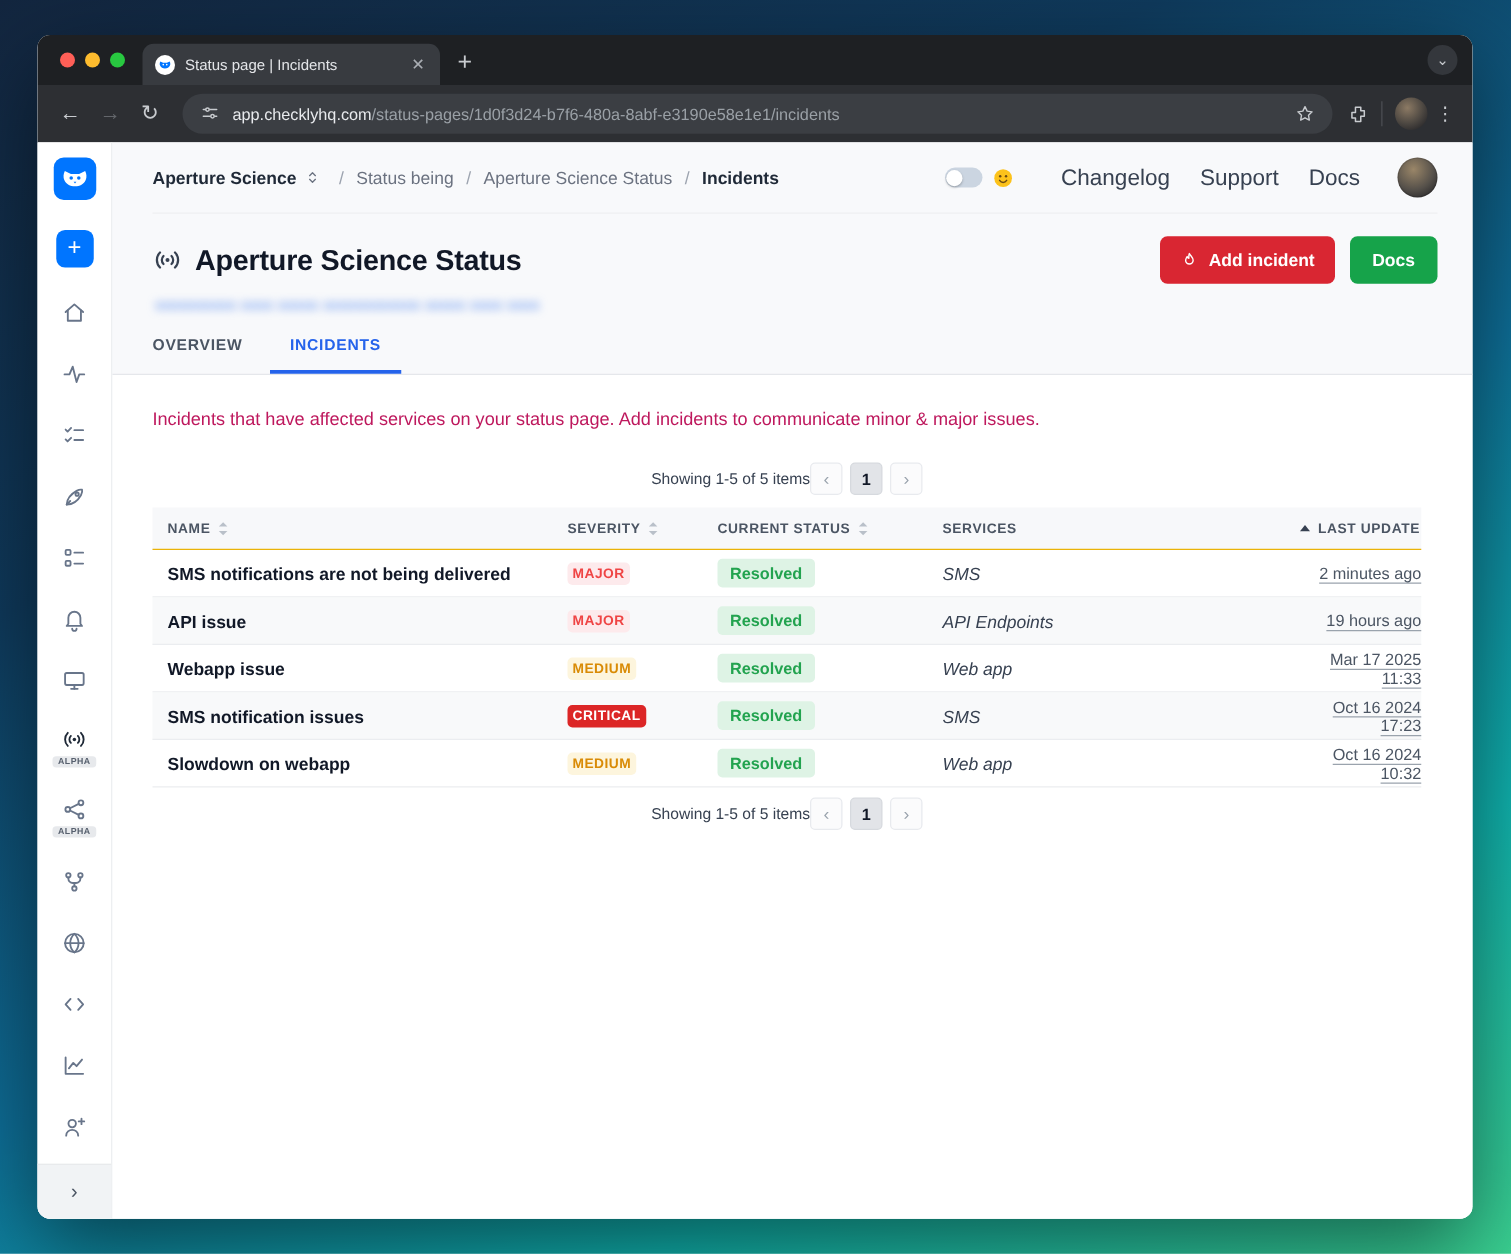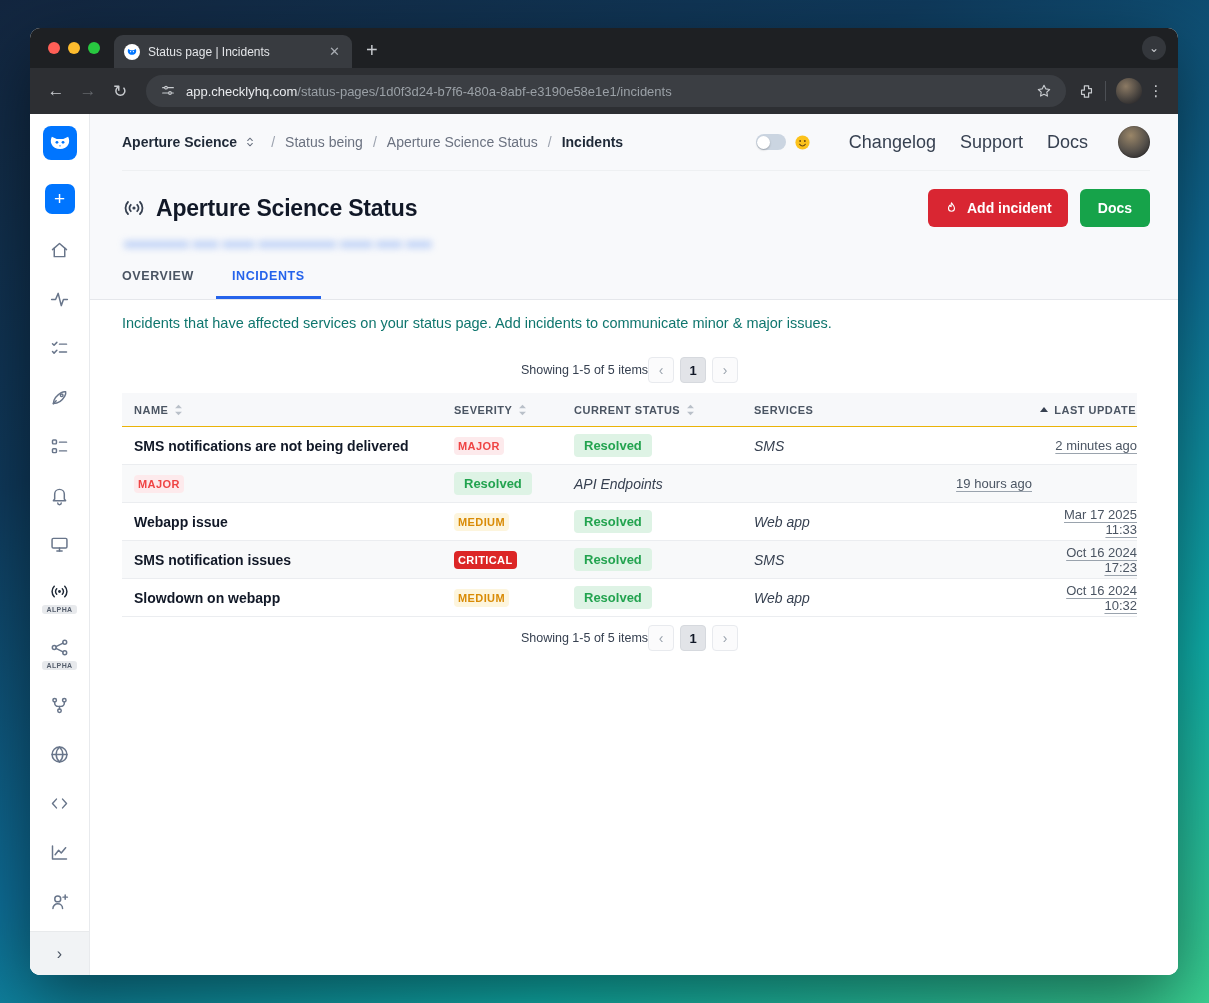--- a/index.html
+++ b/index.html
@@ -98,21 +98,21 @@
   .btn svg { width: 15px; height: 15px; stroke: #fff; fill: none; stroke-width: 1.8; stroke-linecap: round; stroke-linejoin: round; }
 
   .blurred-link { margin: 9px 0 0 2px; font-size: 13px; color: #5b8def; filter: blur(3.5px); user-select: none;
     max-width: 350px; white-space: nowrap; overflow: hidden; }
 
   .tabs-row { display: flex; gap: 6px; margin: 12px 0 0 -16px; }
   .tab-item { font-size: 12.5px; font-weight: 700; letter-spacing: .6px; color: #4b5563; padding: 6px 16px 13px; border-bottom: 3px solid transparent; }
   .tab-item.active { color: #2563eb; border-bottom-color: #2563eb; }
 
   .content { flex: 1; background: #fff; padding: 0 41px 24px 32px; min-height: 0; overflow: hidden; display: flex; flex-direction: column; }
-  .description { margin-top: 15px; font-size: 14.5px; color: #0f766e; }
+  .description { margin-top: 28px; font-size: 14.5px; color: #be185d; }
 
   .list-controls { display: flex; justify-content: center; align-items: center; margin: 26px 0 10px; }
   .list-controls.bottom { margin: 8px 0 0; }
   .showing { font-size: 12.5px; color: #374151; }
   .pagination { display: flex; gap: 6px; align-items: center; }
   .pg-btn { width: 26px; height: 26px; border-radius: 4px; background: #fbfbfc; border: 1px solid #e8eaee;
     display: grid; place-items: center; color: #9aa3ad; font-size: 14px; line-height: 1; }
   .pg-current { width: 26px; height: 26px; border-radius: 4px; background: #e2e4e8; border: 1px solid #d6d9de;
     display: grid; place-items: center; color: #111827; font-size: 13px; font-weight: 700; }
 
@@ -435,20 +435,21 @@
           <div data-interactable="false">
   <div class="trow" data-interactable="true">
     <div class="cell name" data-interactable="false">SMS notifications are not being delivered</div>
     <div class="cell" data-interactable="false"><span class="sev sev-major" data-interactable="false">MAJOR</span></div>
     <div class="cell" data-interactable="false"><span class="status-pill" data-interactable="false">Resolved</span></div>
     <div class="cell services" data-interactable="false">SMS</div>
     <div class="cell last" data-interactable="true"><span>2 minutes ago</span></div>
   </div>
 
   <div class="trow" data-interactable="true">
+    <div class="cell name" data-interactable="false">API issue</div>
     <div class="cell" data-interactable="false"><span class="sev sev-major" data-interactable="false">MAJOR</span></div>
     <div class="cell" data-interactable="false"><span class="status-pill" data-interactable="false">Resolved</span></div>
     <div class="cell services" data-interactable="false">API Endpoints</div>
     <div class="cell last" data-interactable="true"><span>19 hours ago</span></div>
   </div>
 
   <div class="trow" data-interactable="true">
     <div class="cell name" data-interactable="false">Webapp issue</div>
     <div class="cell" data-interactable="false"><span class="sev sev-medium" data-interactable="false">MEDIUM</span></div>
     <div class="cell" data-interactable="false"><span class="status-pill" data-interactable="false">Resolved</span></div>

